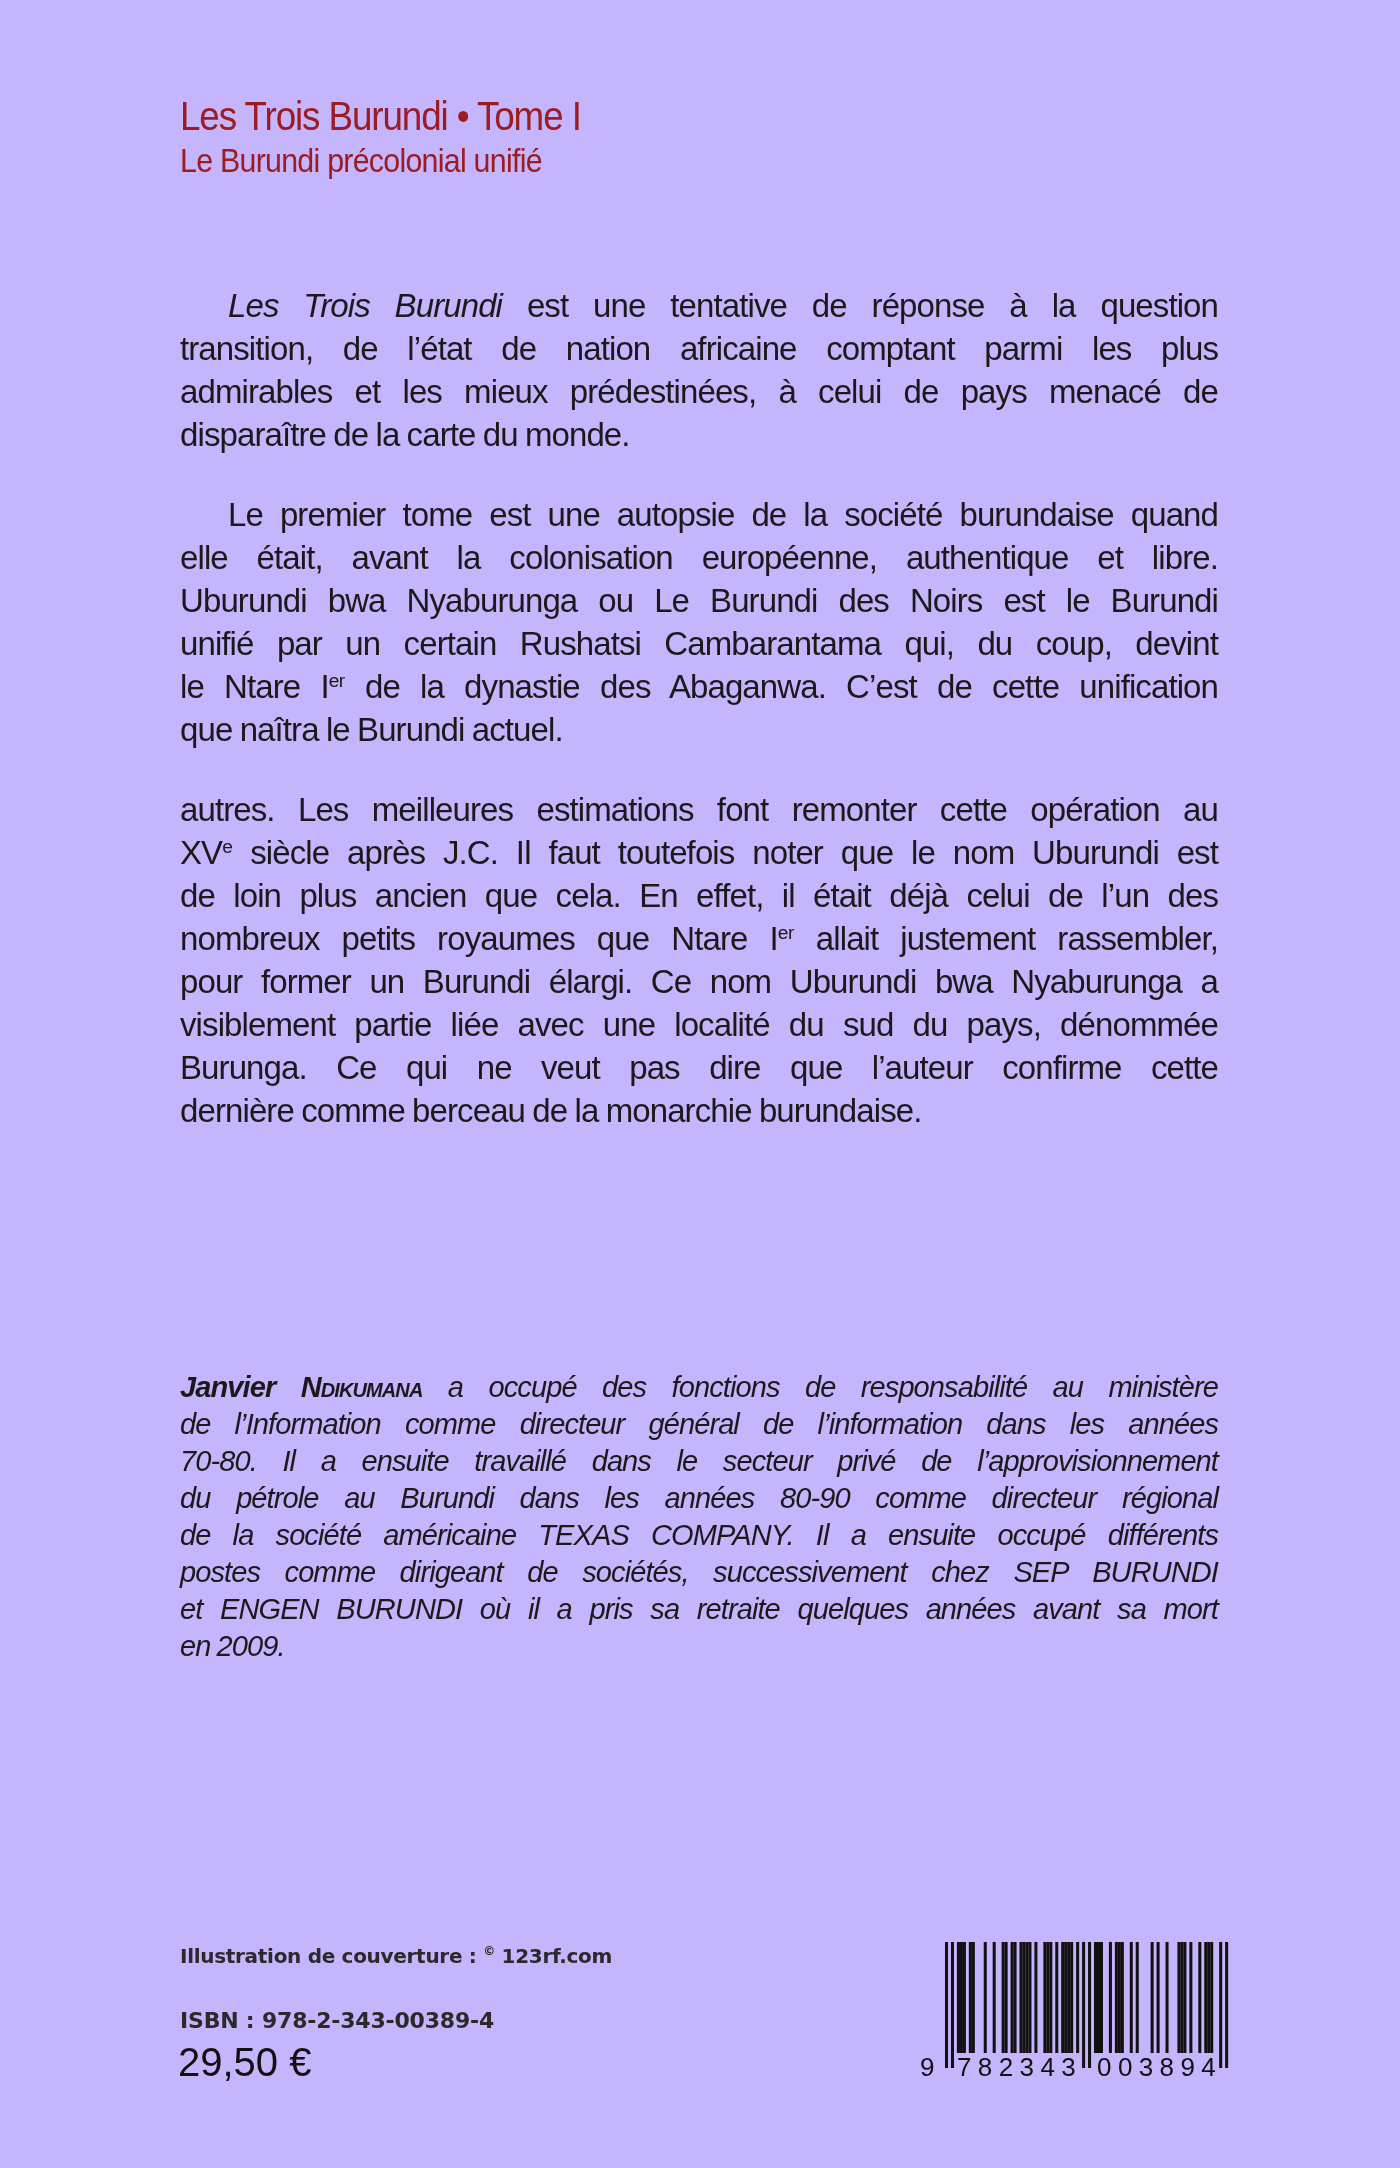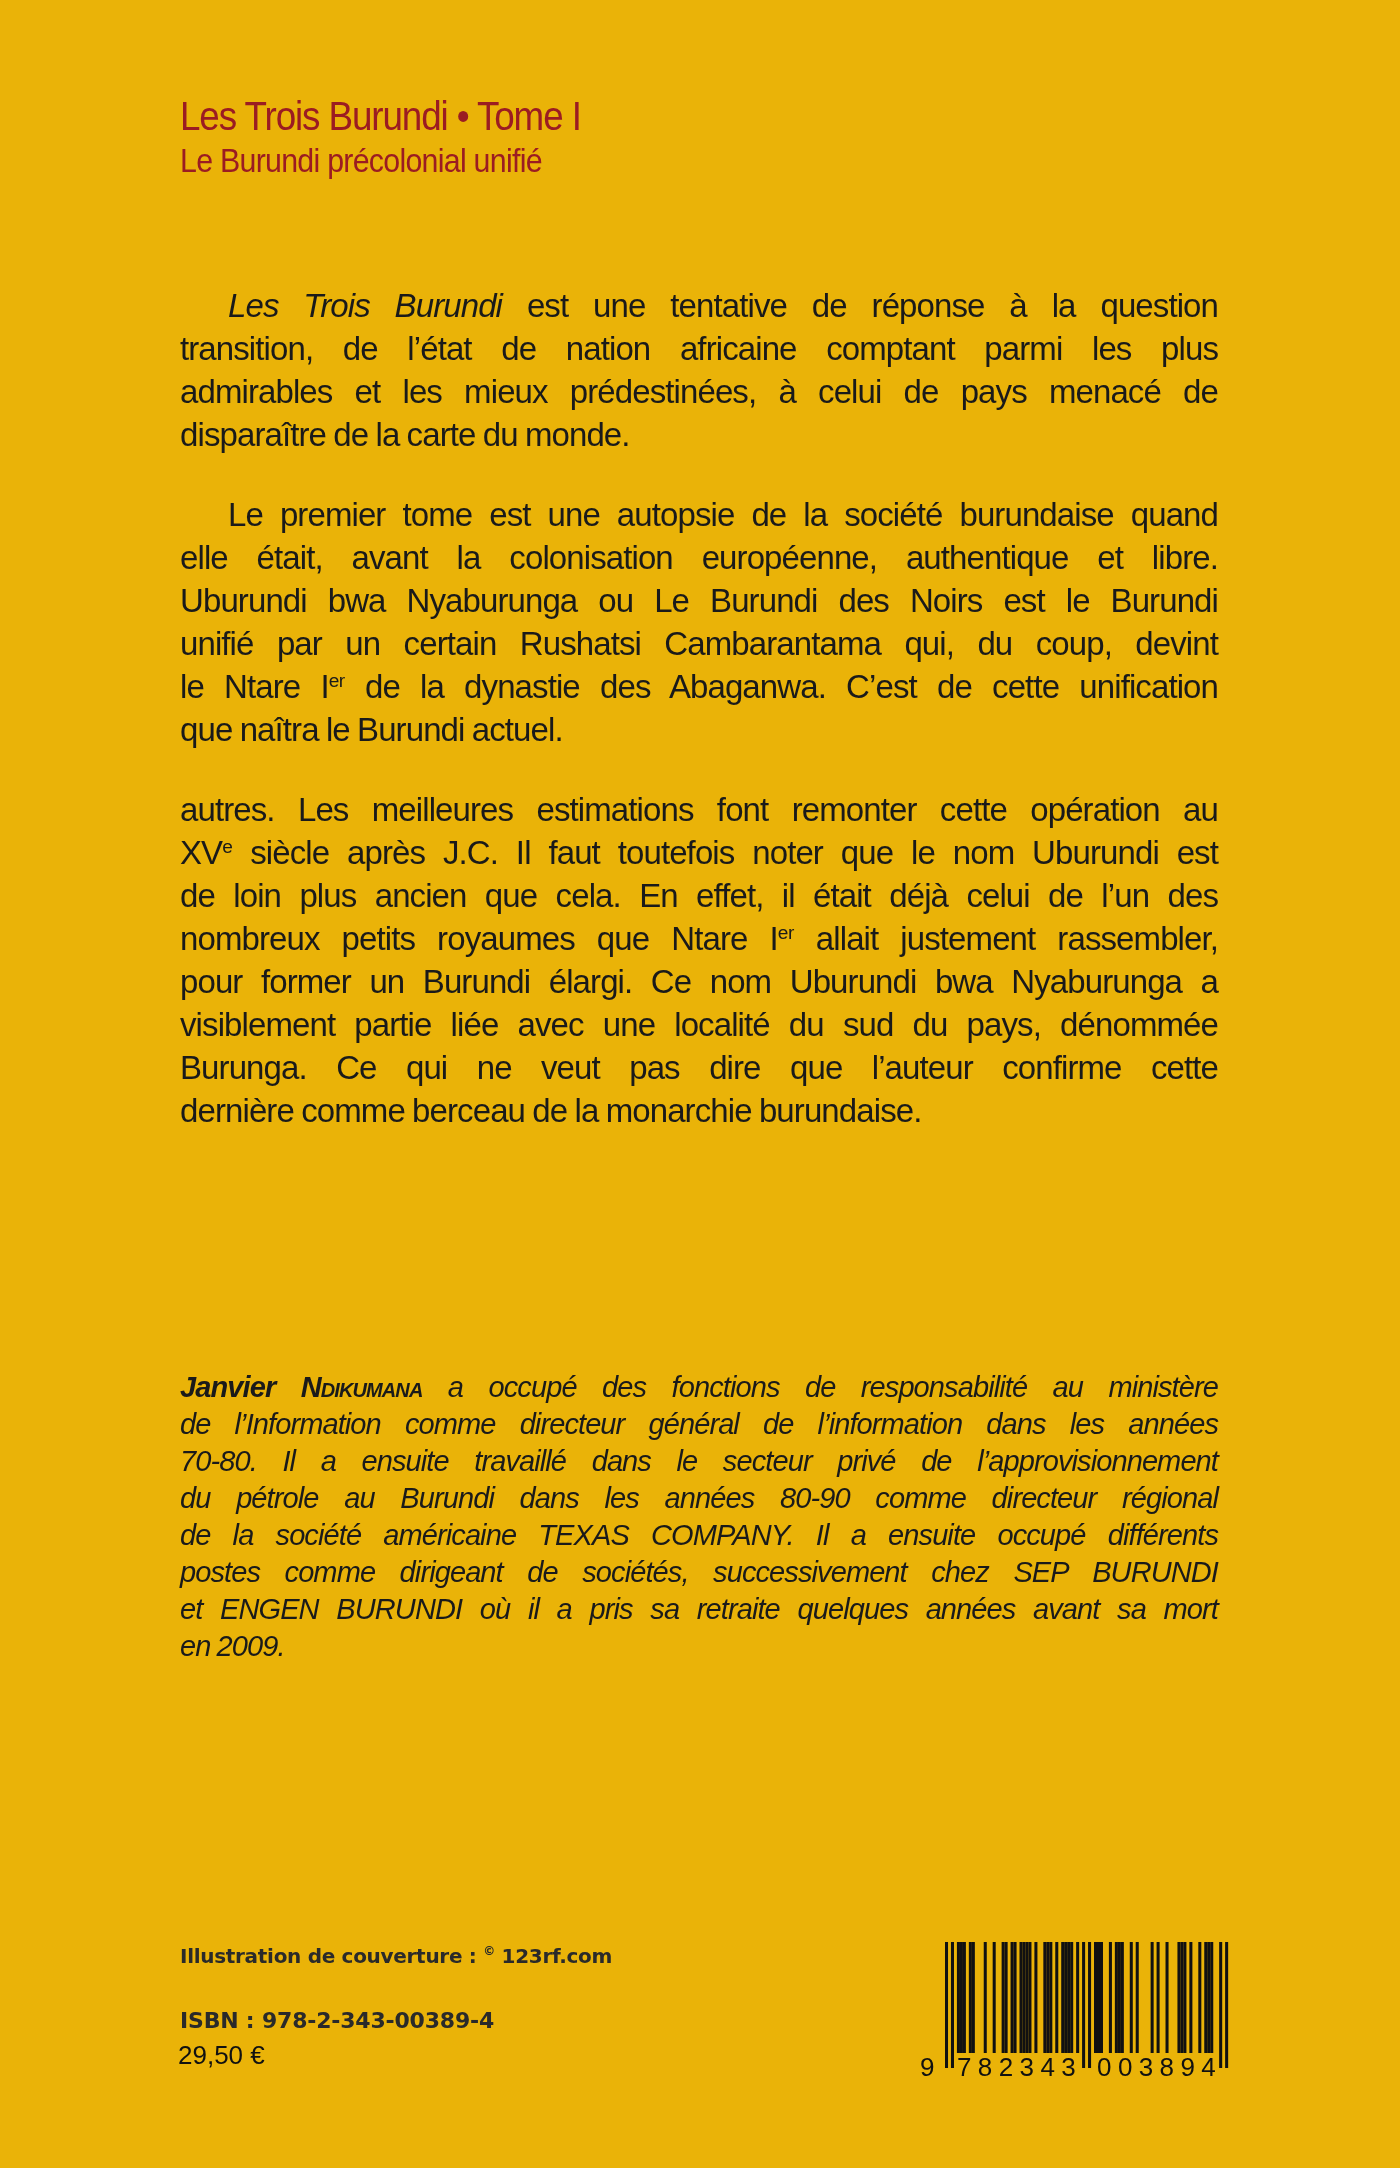--- a/index.html
+++ b/index.html
@@ -12,21 +12,21 @@
       height: 2168px;
       position: relative;
       overflow: hidden;
       color: #1a1a1a;
     }
     .page {
       position: absolute;
       left: 0; top: 0;
       width: 1400px;
       height: 2168px;
-      background: #eab308;
+      background: #c4b5fd;
     }
     .title-block {
       position: absolute;
       left: 180px;
       top: 92px;
       color: #9b1c22;
       font-family: "Liberation Sans", "DejaVu Sans", sans-serif;
     }
     .title {
       font-size: 40px;
@@ -126,21 +126,21 @@
       top: 2008px;
       font-size: 22px;
       letter-spacing: -0.2px;
       white-space: nowrap;
     }
     .price {
       position: absolute;
       left: 178px;
       top: 2040px;
       font-family: "Liberation Sans", "DejaVu Sans", sans-serif;
-      font-size: 26px;
+      font-size: 40px;
       color: #111;
       white-space: nowrap;
     }
     .barcode {
       position: absolute;
       left: 918px;
       top: 1936px;
       width: 320px;
       height: 150px;
     }

